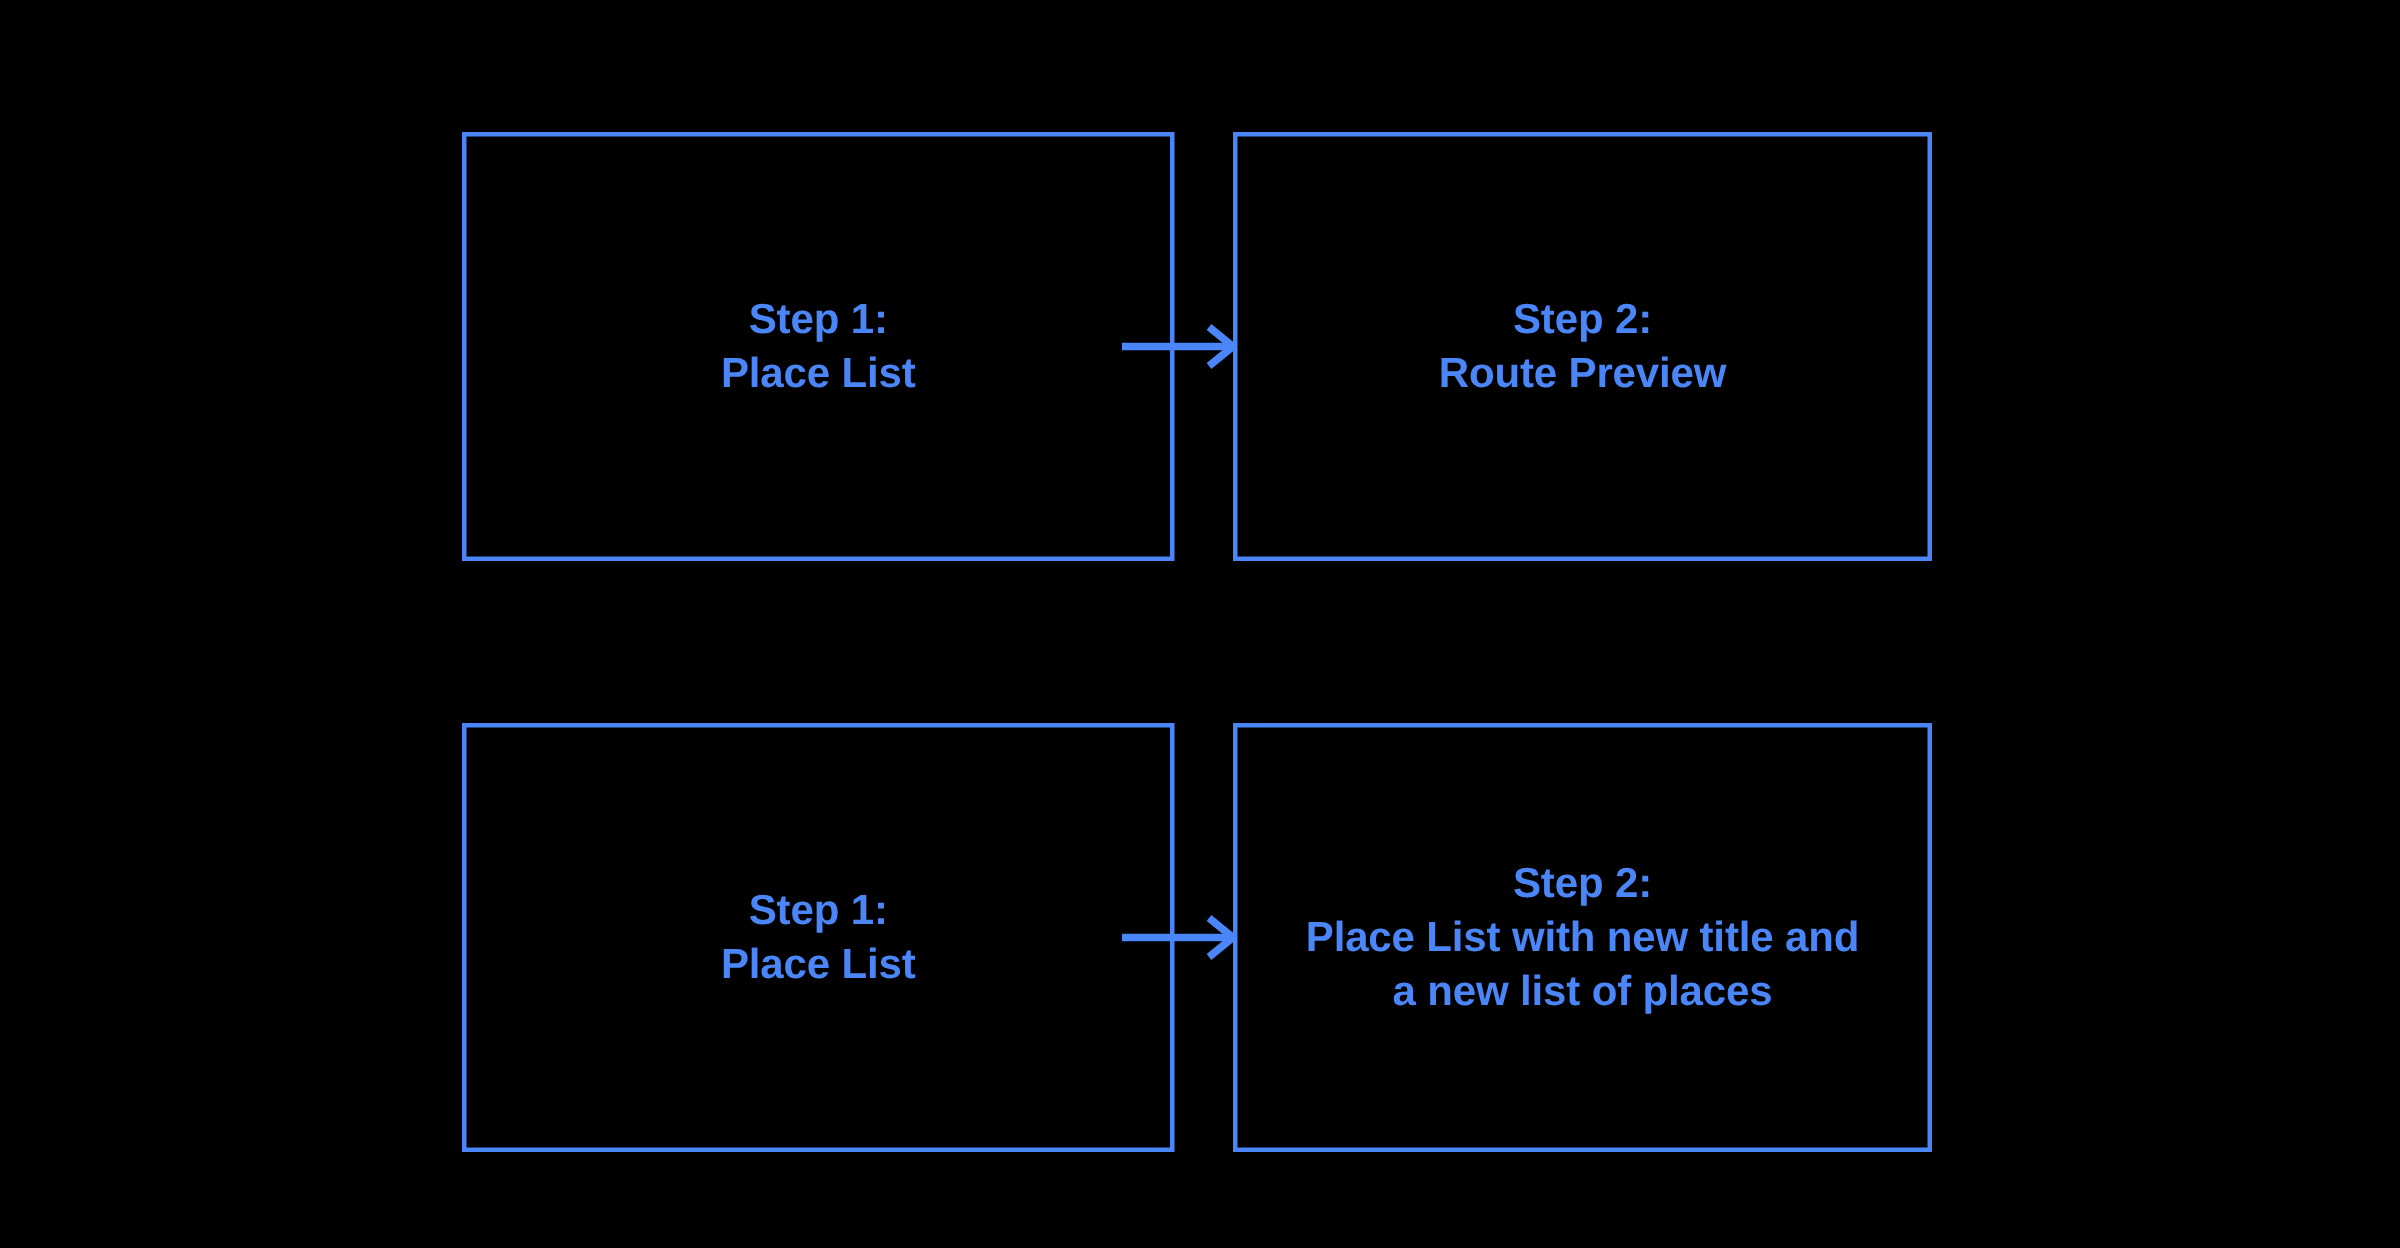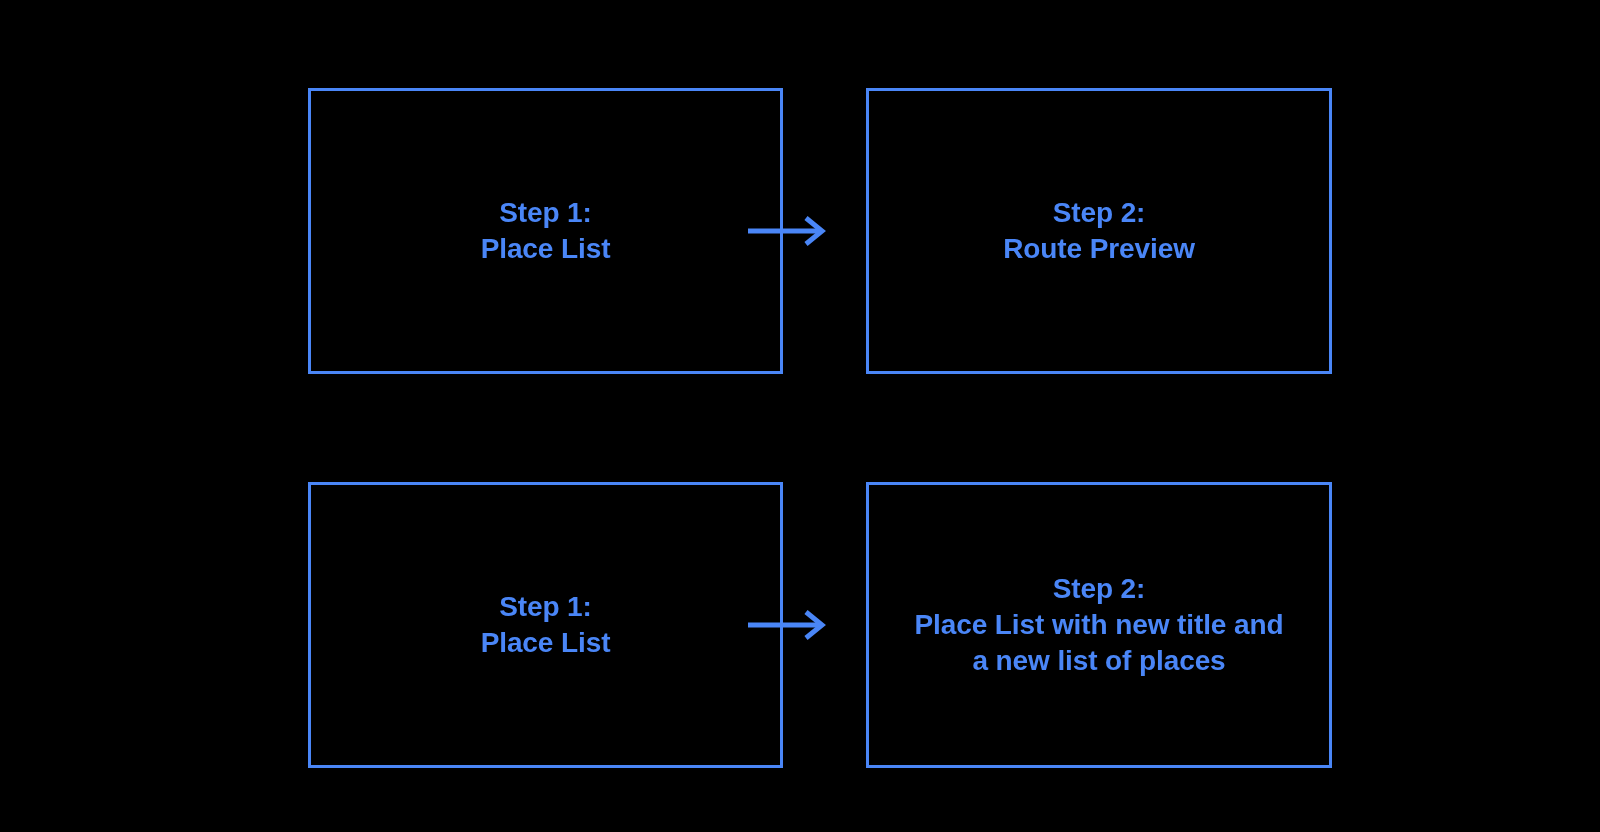--- a/index.html
+++ b/index.html
@@ -41,21 +41,20 @@
   }
   .step-box.box-left {
     left: 308px;
     width: 475px;
     height: 286px;
   }
   .step-box.box-right {
     left: 822px;
     width: 466px;
     height: 286px;
-    margin-left: 44px;
   }
 
   .step-label {
     color: #4a86f7;
     font-family: "Liberation Sans", sans-serif;
     font-size: 28px;
     font-weight: bold;
     line-height: 36px;
     letter-spacing: -0.1px;
     white-space: pre-line;

